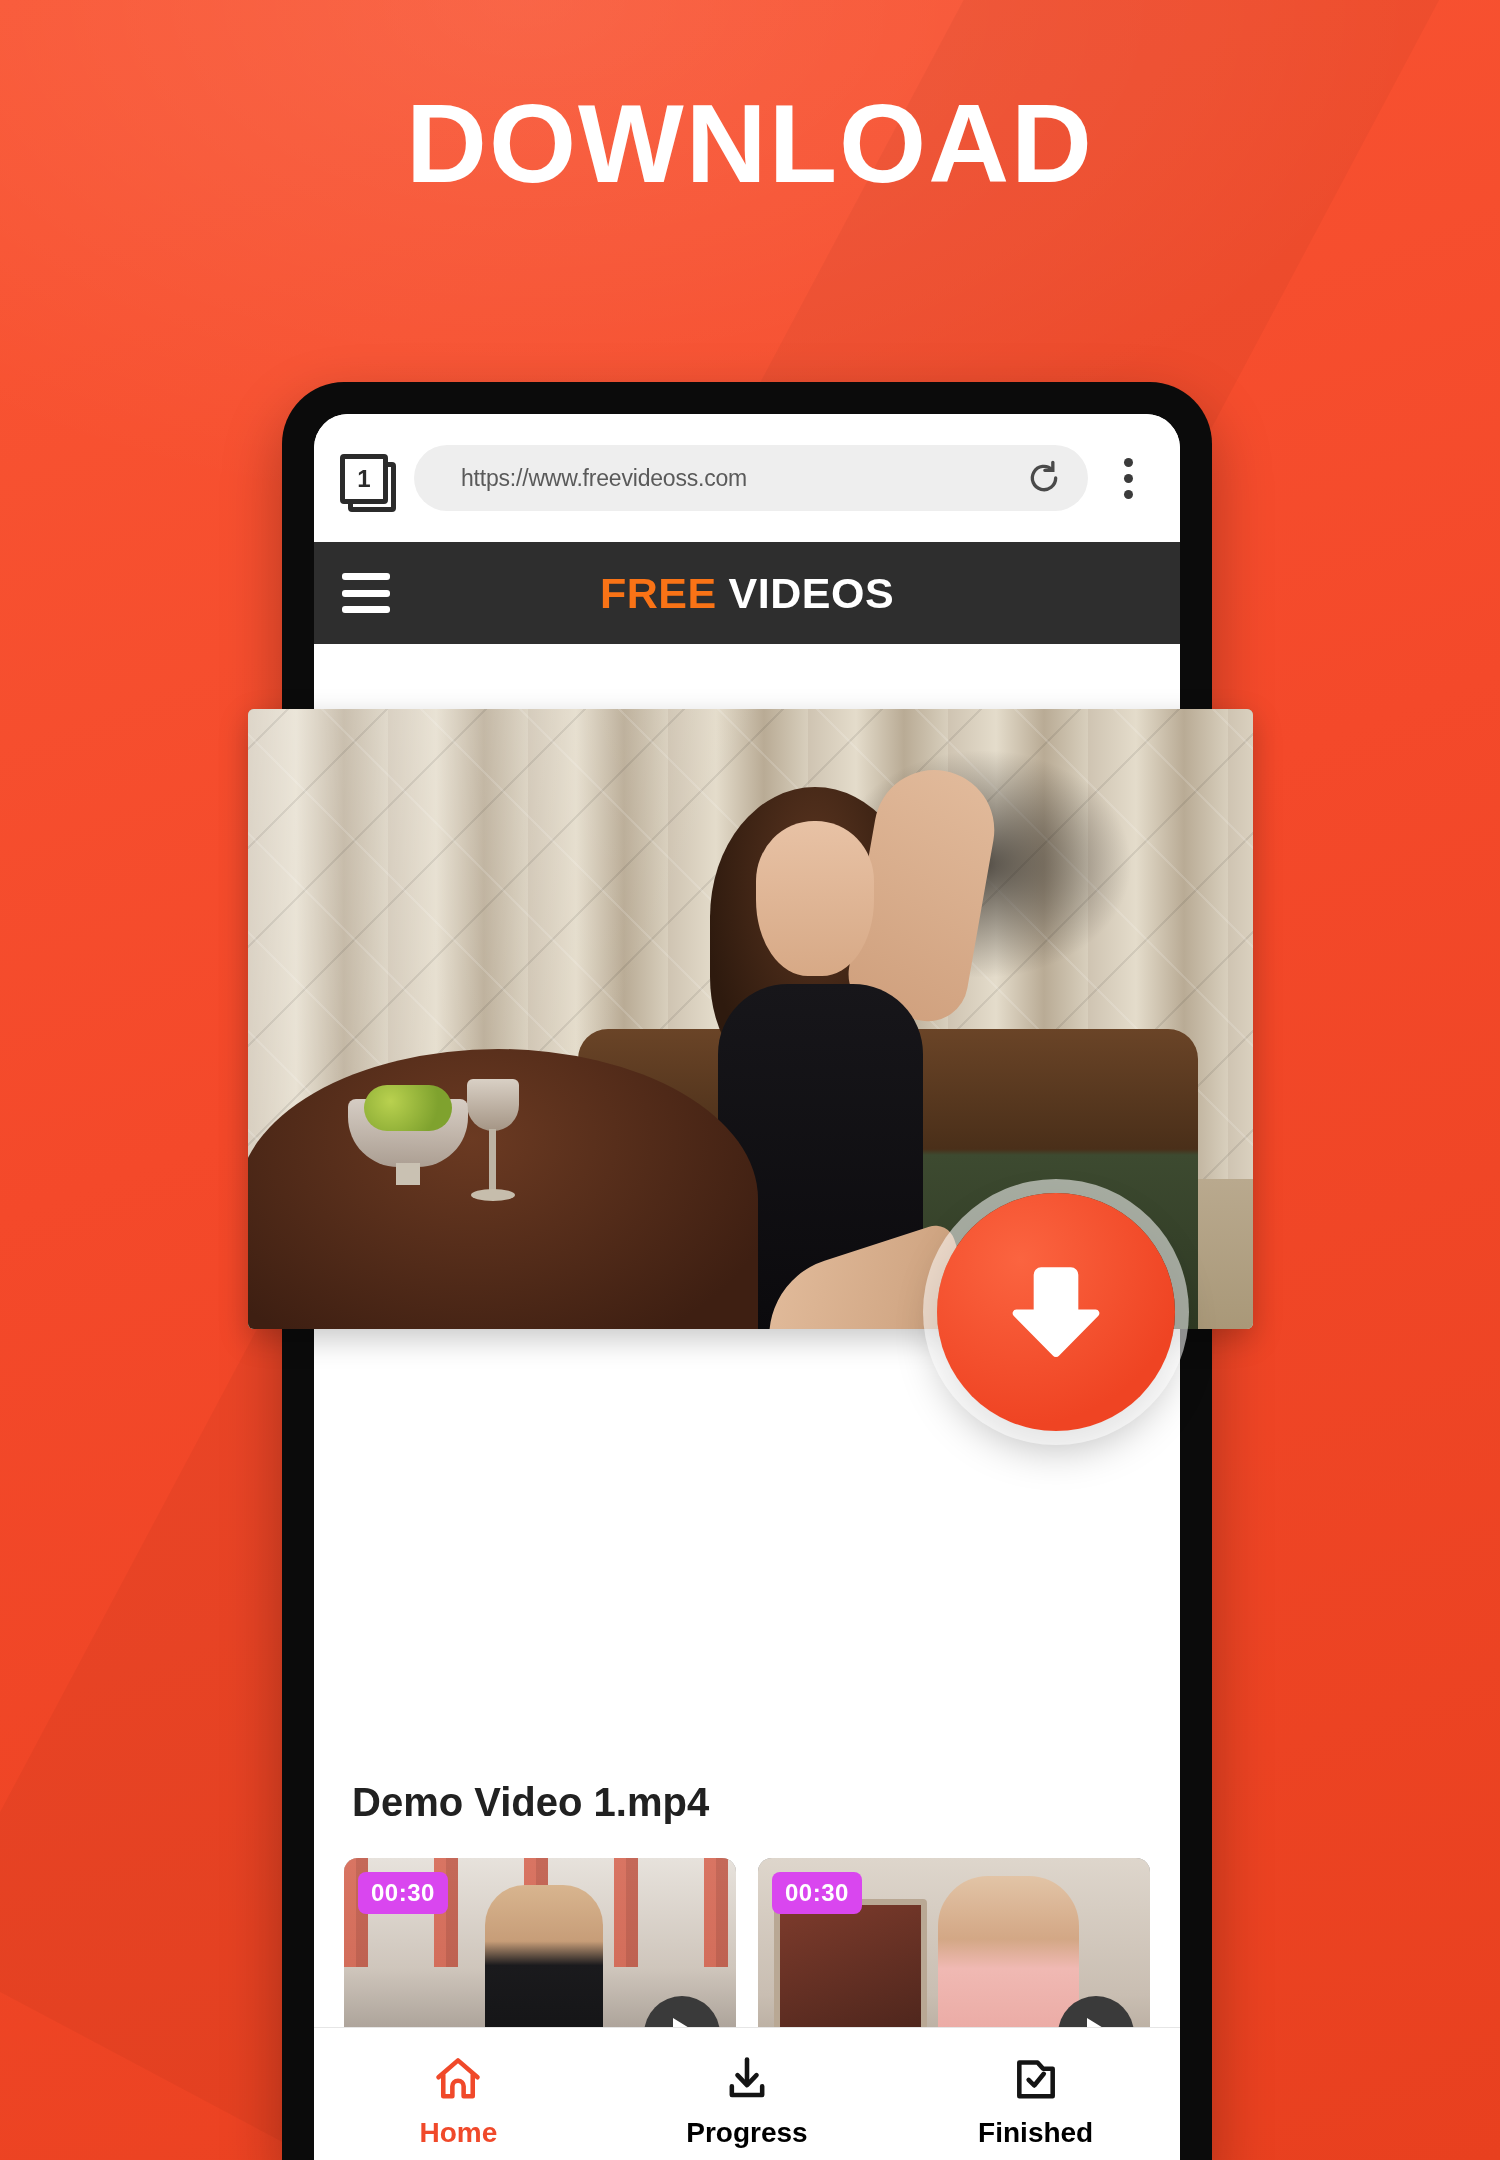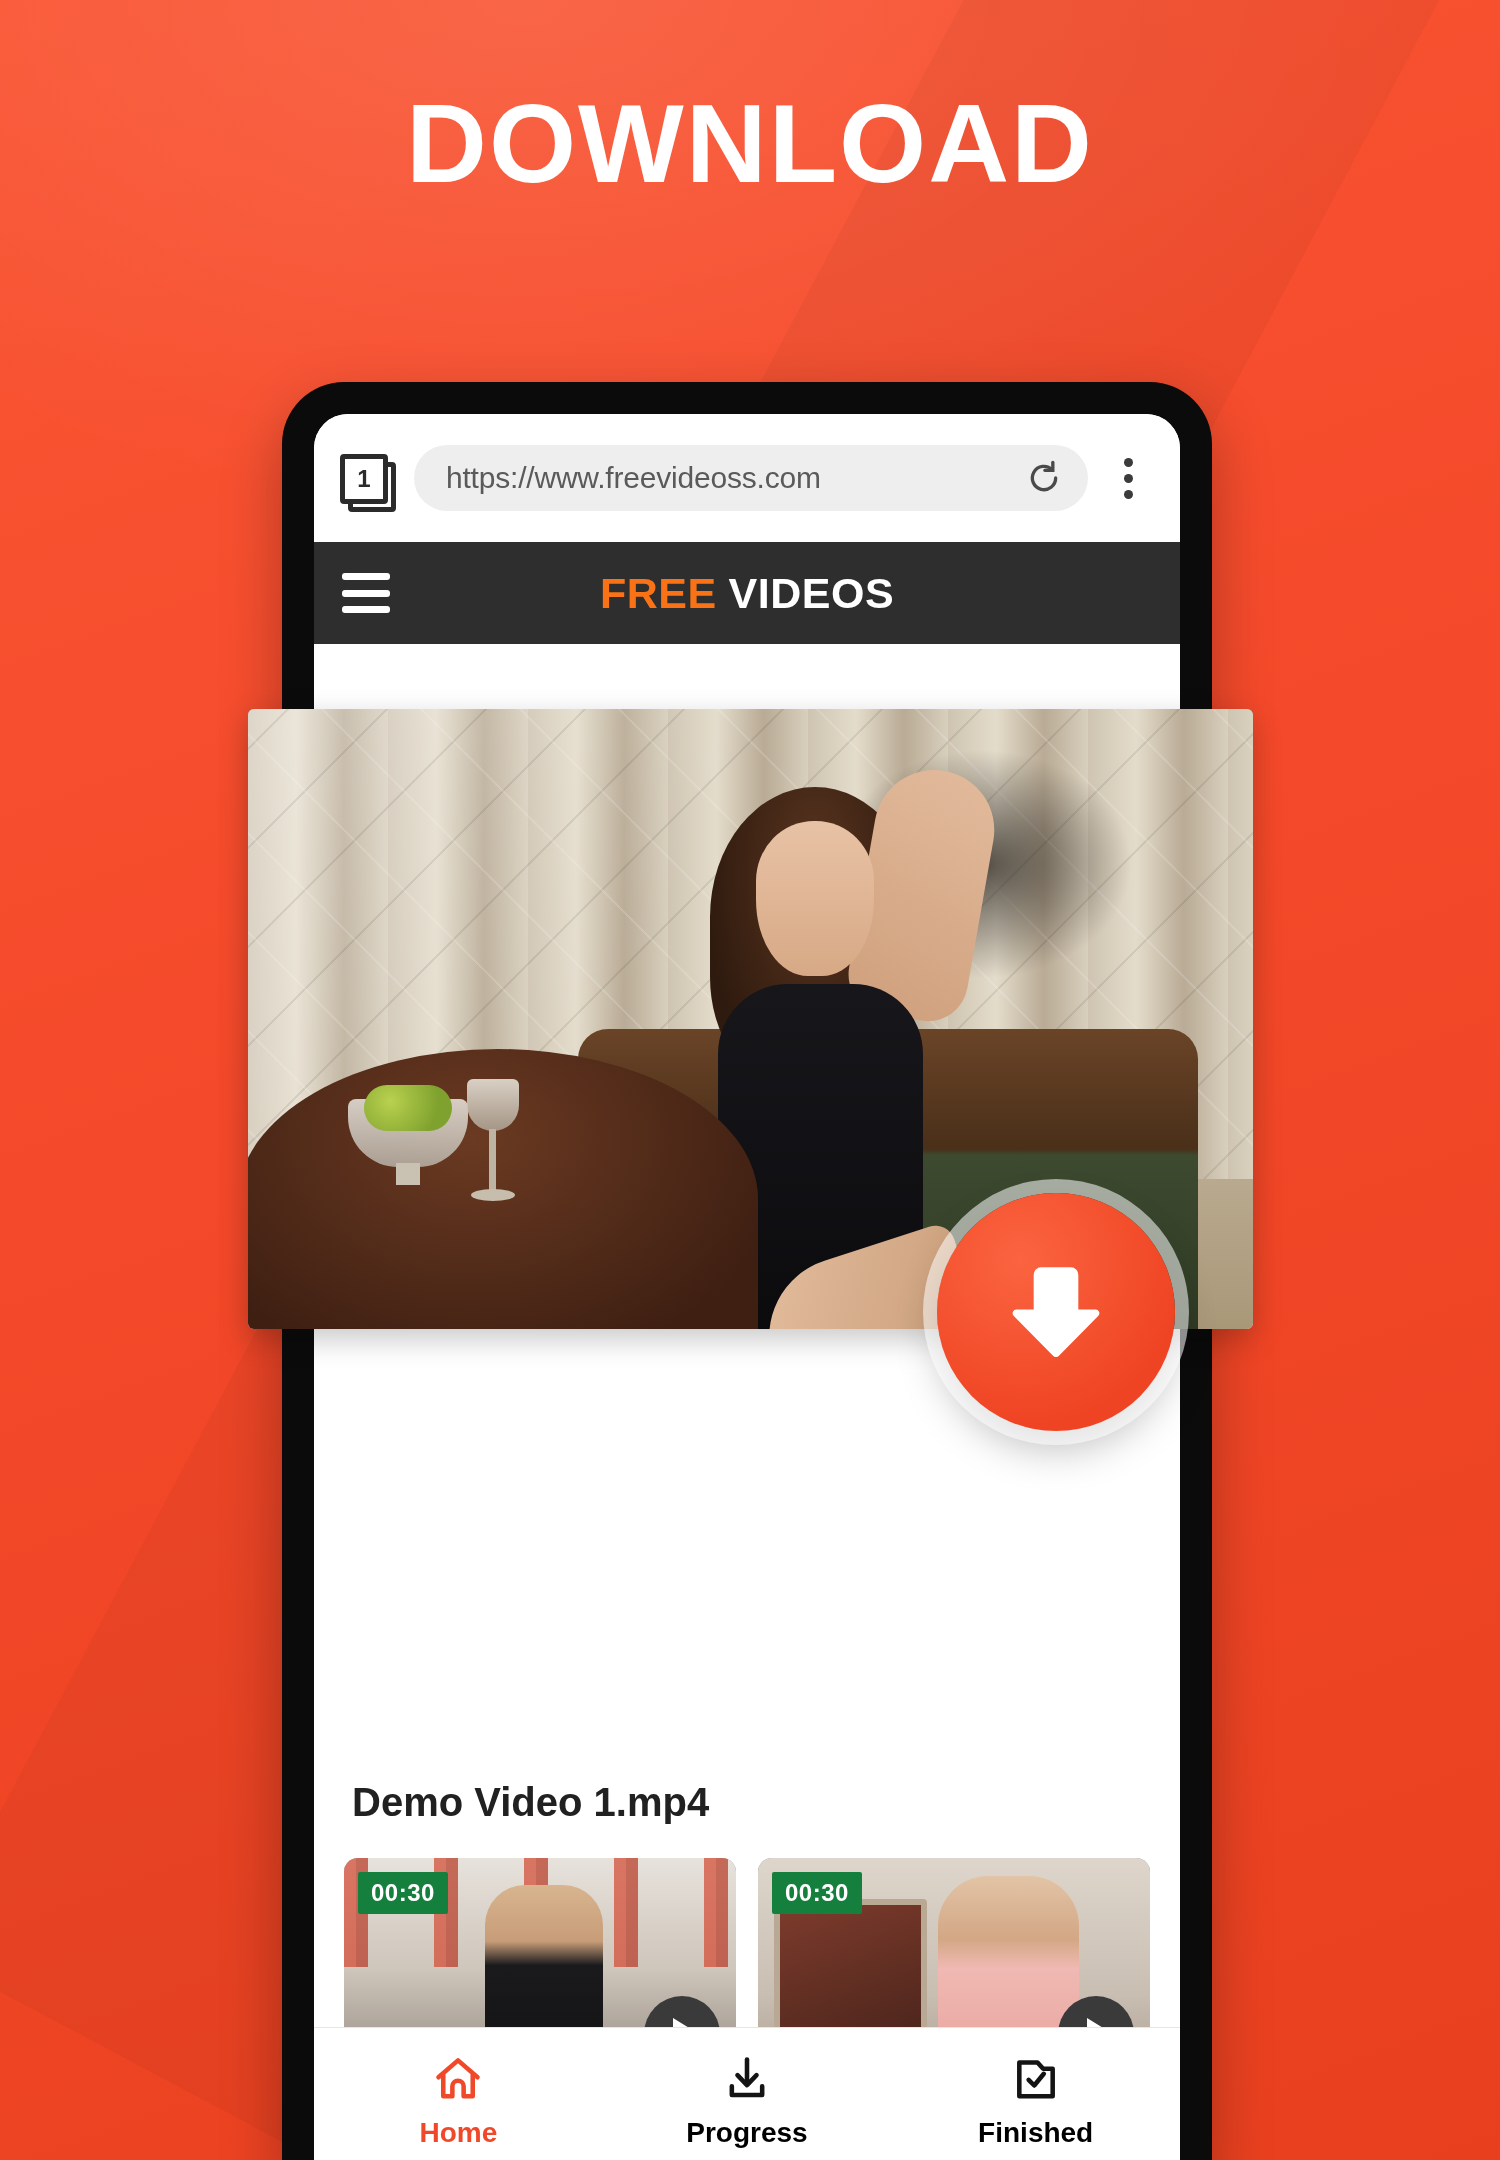--- a/index.html
+++ b/index.html
@@ -76,21 +76,21 @@
     border:5px solid #2b2b2b;border-radius:4px;background:#fff;
     display:flex;align-items:center;justify-content:center;
     font-size:24px;font-weight:bold;color:#2b2b2b;line-height:1;
   }
   #urlpill{
     flex:1 1 auto;height:66px;background:#eeeeee;border-radius:34px;
     display:flex;align-items:center;justify-content:space-between;
     padding:0 24px 0 32px;box-sizing:border-box;
   }
   #urltext{
-    font-size:30px;color:#5a5a5a;letter-spacing:-0.2px;white-space:nowrap;overflow:hidden;
+    font-size:23px;color:#5a5a5a;letter-spacing:-0.2px;white-space:nowrap;overflow:hidden;margin-left:15px;
   }
   .reload{width:40px;height:40px;flex:0 0 auto;}
   .reload svg{display:block;}
   #kebab{
     width:52px;height:60px;flex:0 0 auto;margin-left:14px;
     display:flex;flex-direction:column;align-items:center;justify-content:center;gap:7px;
   }
   #kebab i{width:9px;height:9px;border-radius:50%;background:#3b3b3b;display:block;}
 
   
@@ -228,23 +228,23 @@
     padding:22px 30px 0 30px;box-sizing:border-box;width:866px;
   }
   .card{width:100%;}
   .thumb{
     position:relative;width:100%;height:228px;border-radius:14px;overflow:hidden;
     background:#8c8c8c;
   }
   .thumb .scene{position:absolute;inset:0;}
   .badge{
     position:absolute;left:14px;top:14px;
-    background:#15803d;color:#fff;
+    background:#d946ef;color:#fff;
     font-size:24px;font-weight:bold;
-    padding:7px 13px;border-radius:2px;letter-spacing:0.5px;
+    padding:7px 13px;border-radius:8px;letter-spacing:0.5px;
   }
   .play{
     position:absolute;right:16px;bottom:14px;width:76px;height:76px;border-radius:50%;
     background:#3a3a3a;display:flex;align-items:center;justify-content:center;
   }
   .play .tri{
     width:0;height:0;border-left:26px solid #fff;
     border-top:16px solid transparent;border-bottom:16px solid transparent;
     margin-left:7px;
   }

